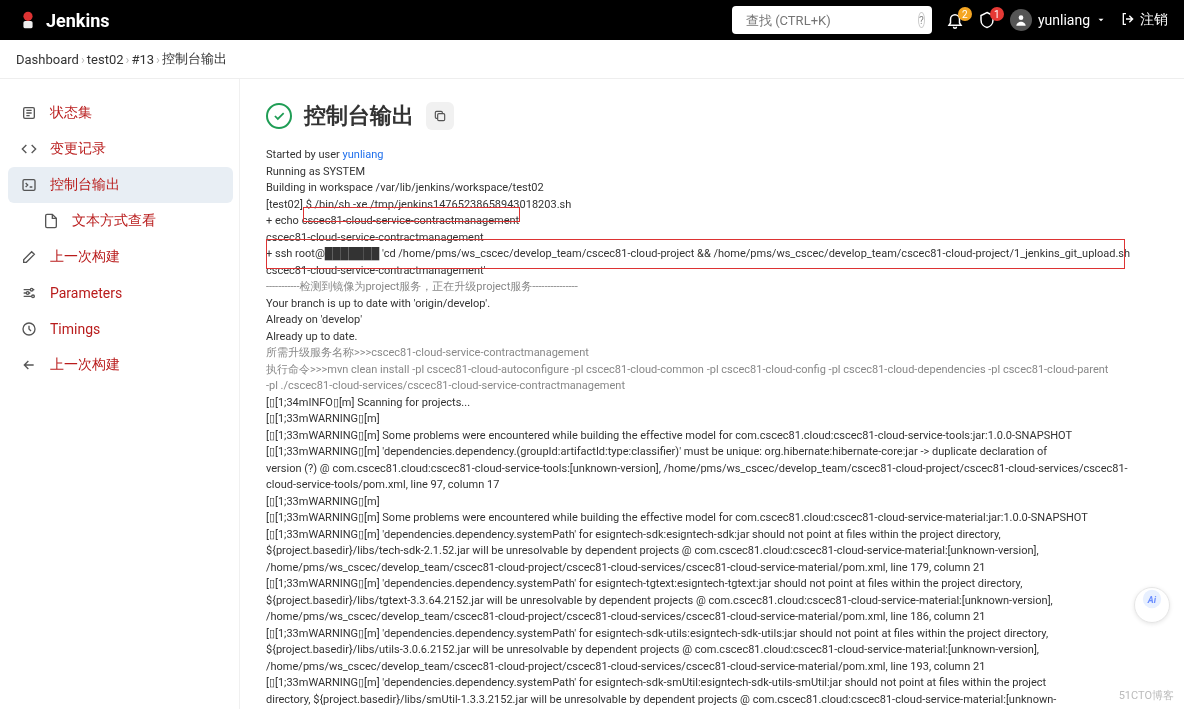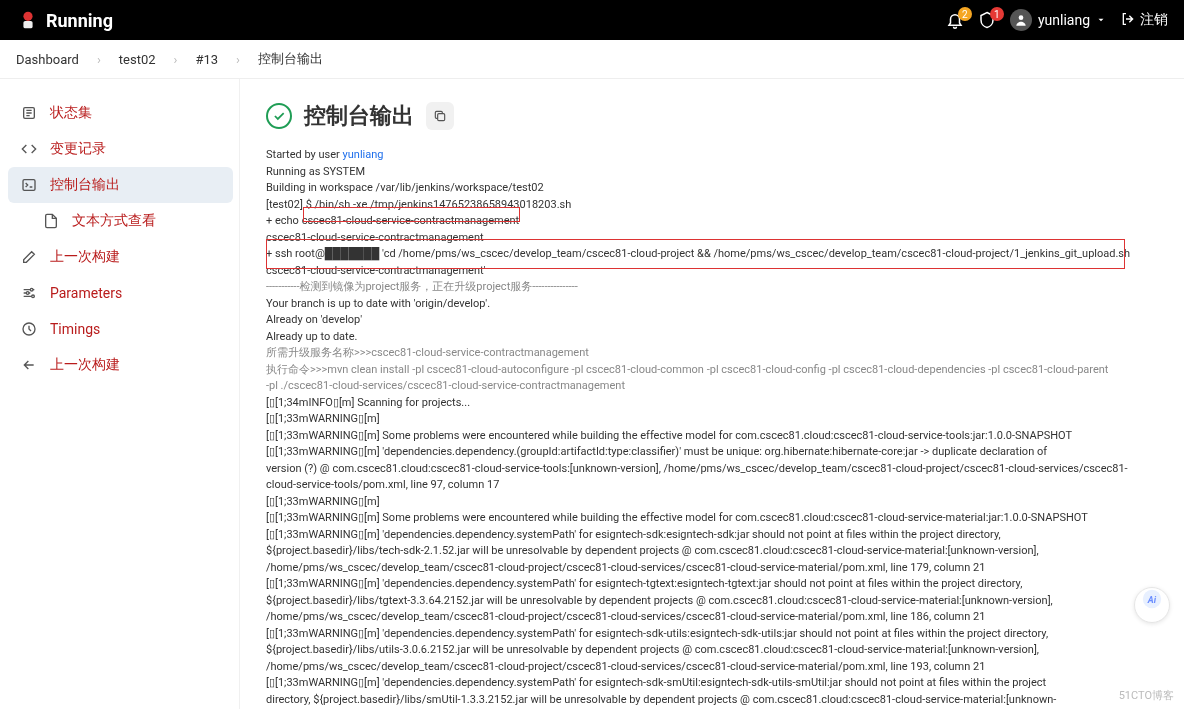--- a/index.html
+++ b/index.html
@@ -11,21 +11,21 @@
 .search-box { background: #fff; border-radius: 4px; display: flex; align-items: center; padding: 4px 8px; width: 200px; height: 28px; gap: 6px; }
 .search-box input { border: none; outline: none; font-size: 13px; flex: 1; color: #333; }
 .search-help { color: #888; border: 1px solid #ccc; border-radius: 50%; width: 16px; height: 16px; display: inline-flex; align-items: center; justify-content: center; font-size: 10px; }
 .header-icons { display: flex; align-items: center; gap: 14px; margin-left: 14px; }
 .hicon { color: #fff; display: inline-flex; align-items: center; position: relative; cursor: pointer; }
 .badge { position: absolute; top: -4px; right: -8px; background: #f5a623; color: #fff; border-radius: 8px; font-size: 10px; min-width: 14px; height: 14px; display: inline-flex; align-items: center; justify-content: center; padding: 0 2px; }
 .badge.red { background: #e53935; }
 .user { display: flex; align-items: center; gap: 6px; color: #fff; font-size: 14px; cursor: pointer; }
 .avatar { width: 22px; height: 22px; border-radius: 50%; background: #555; display: inline-flex; align-items: center; justify-content: center; }
 .logout { display: flex; align-items: flex-start; gap: 4px; color: #fff; font-size: 14px; cursor: pointer; }
-.breadcrumbs { display: flex; align-items: center; gap: 18px; padding: 10px 16px; border-bottom: 1px solid #eee; font-size: 13px; color: #333; }
+.breadcrumbs { display: flex; align-items: center; gap: 2px; padding: 10px 16px; border-bottom: 1px solid #eee; font-size: 13px; color: #333; }
 .breadcrumbs a { color: #333; text-decoration: none; cursor: pointer; }
 .bc-sep { color: #bbb; }
 .main { display: flex; height: calc(100% - 40px - 37px); }
 .sidebar { width: 240px; padding: 16px 6px 16px 8px; border-right: 1px solid #f0f0f0; }
 .side-item { display: flex; align-items: center; gap: 12px; padding: 9px 12px; border-radius: 6px; font-size: 14px; color: #b91c1c; cursor: pointer; }
 .side-item.active { background: #e8eef4; font-weight: 500; }
 .side-icon { width: 18px; height: 18px; display: inline-flex; align-items: center; justify-content: center; color: #555; }
 .content { flex: 1; padding: 22px 26px 0 26px; overflow: hidden; }
 .title-row { display: flex; align-items: center; gap: 12px; margin-bottom: 16px; }
 .status-icon { width: 26px; height: 26px; border: 2.5px solid #1f9d55; border-radius: 50%; display: inline-flex; align-items: center; justify-content: center; color: #1f9d55; }
@@ -42,23 +42,31 @@
 <body>
 
 <div class="header">
   <div class="logo">
     <span class="logo-icon">
       <svg width="22" height="22" viewBox="0 0 24 24">
           <circle cx="12" cy="8" r="5" fill="#d33"></circle>
           <rect x="7" y="13" width="10" height="8" rx="2" fill="#eee"></rect>
         </svg>
     </span>
-    <span>Running</span>
+    <span>Jenkins</span>
   </div>
   <div class="header-spacer"></div>
+  <div class="search-box">
+    <svg width="14" height="14" viewBox="0 0 24 24" fill="none" stroke="#888" stroke-width="2">
+        <circle cx="10" cy="10" r="7"></circle>
+        <line x1="20" y1="20" x2="15" y2="15"></line>
+      </svg>
+    <input placeholder="查找 (CTRL+K)" style="">
+    <span class="search-help">?</span>
+  </div>
   <div class="header-icons">
     <span class="hicon">
       <svg width="18" height="18" viewBox="0 0 24 24" fill="none" stroke="#fff" stroke-width="2">
           <path d="M18 16v-5a6 6 0 10-12 0v5l-2 3h16z"></path>
           <path d="M10 21a2 2 0 004 0"></path>
         </svg>
       <span class="badge">2</span>
     </span>
     <span class="hicon">
       <svg width="18" height="18" viewBox="0 0 24 24" fill="none" stroke="#fff" stroke-width="2">

